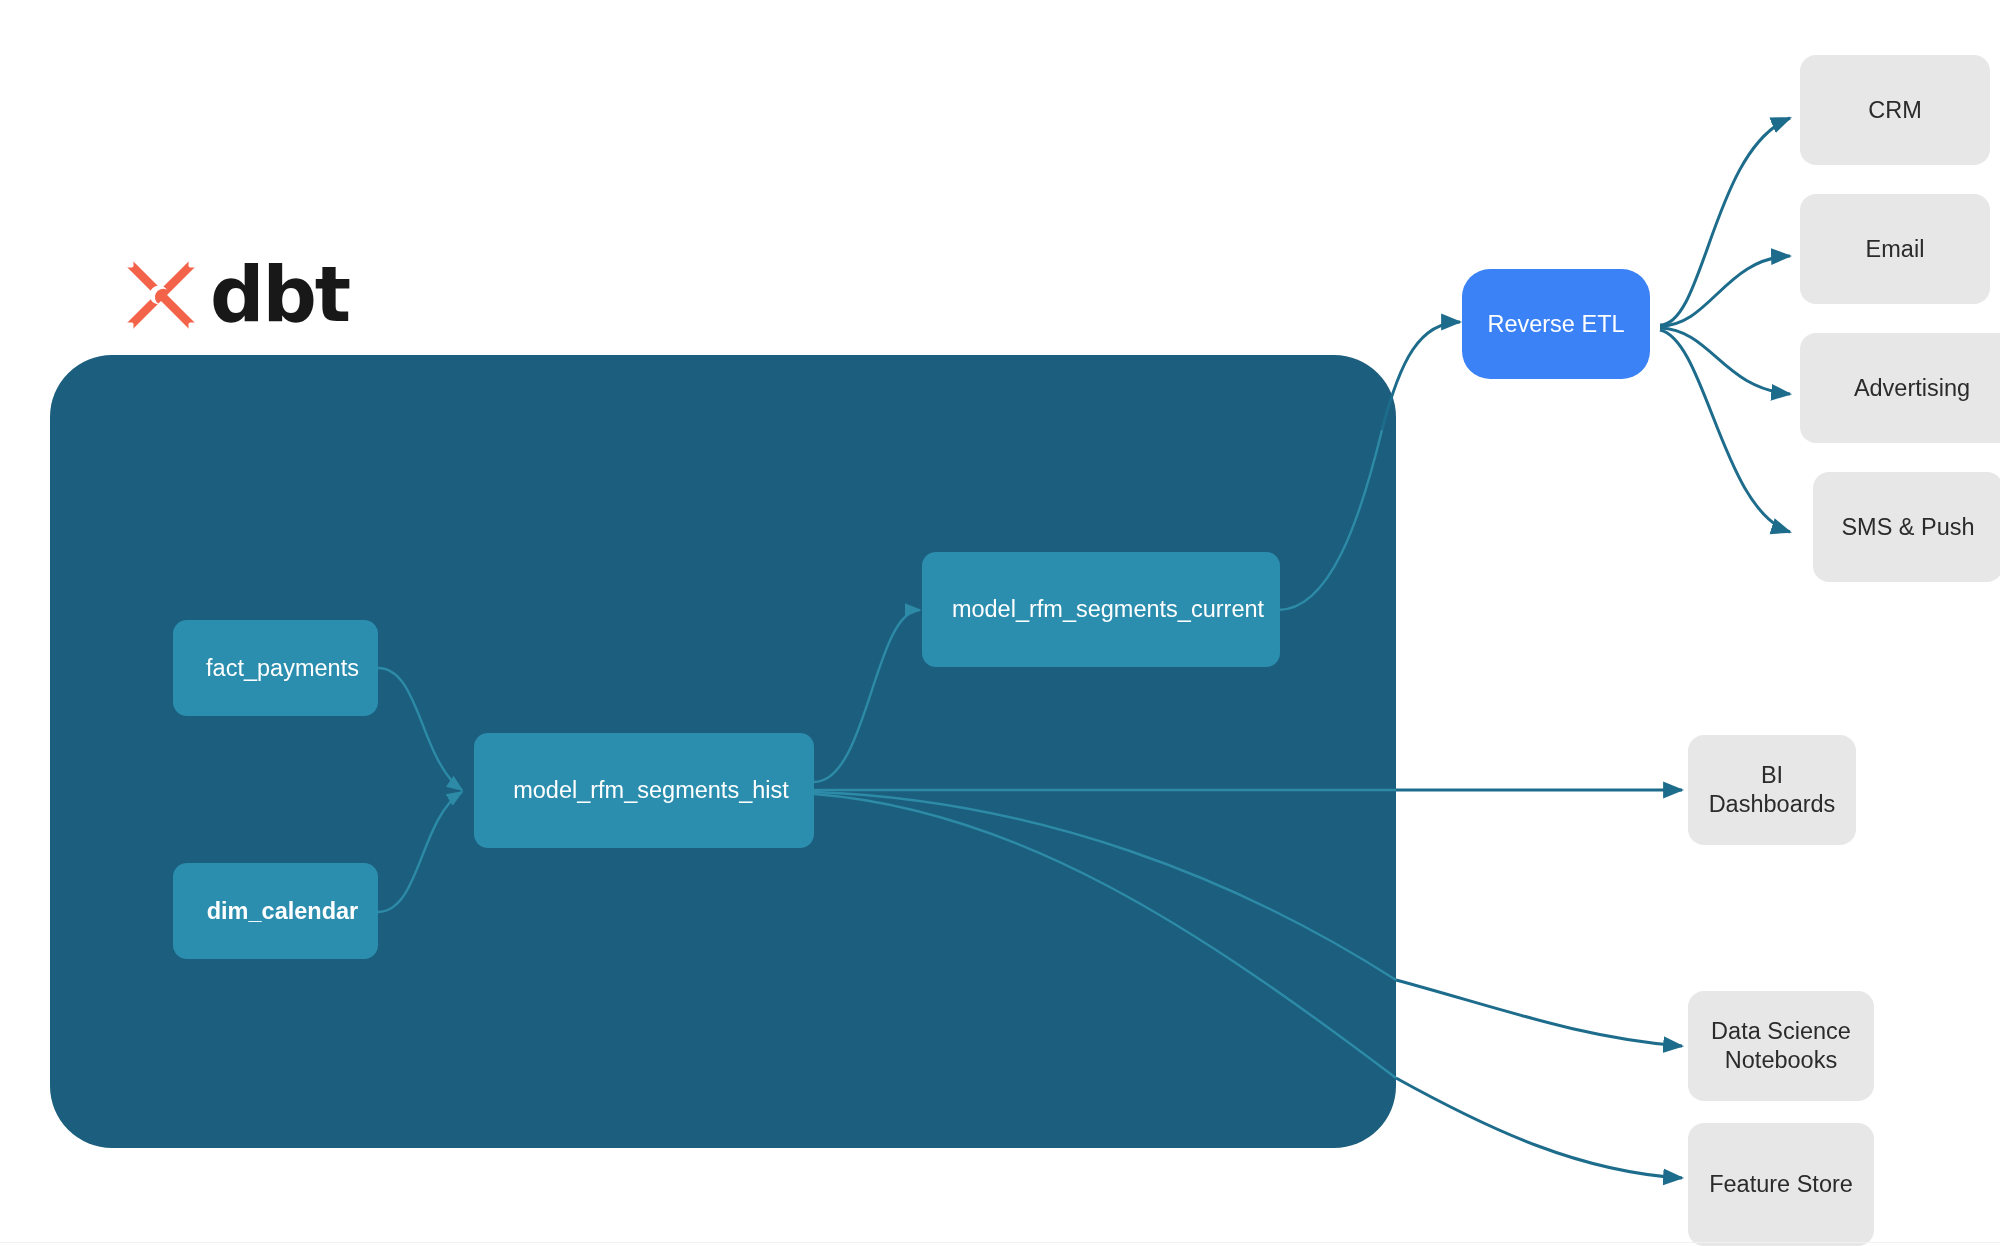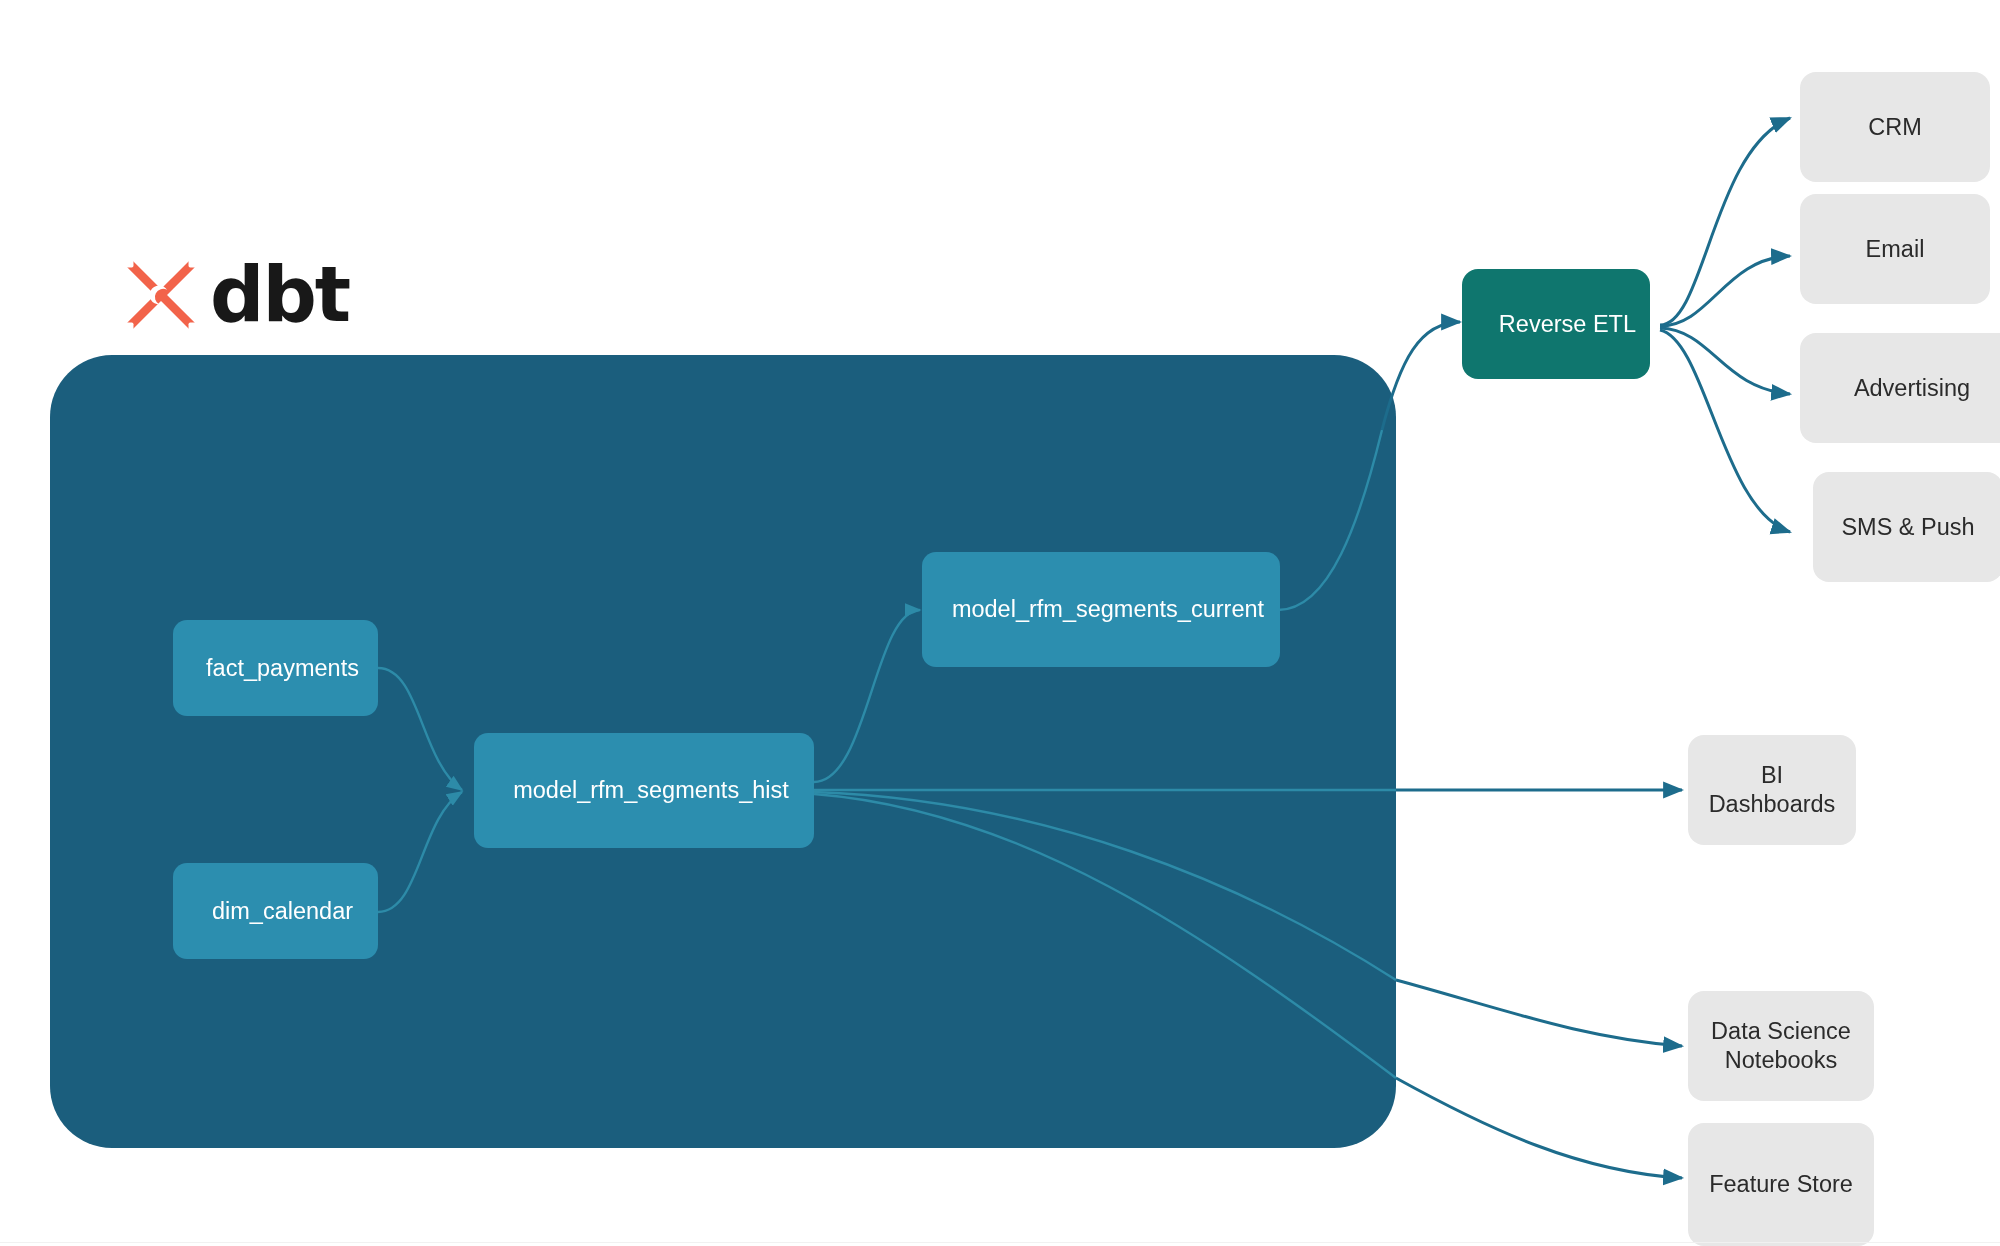--- a/index.html
+++ b/index.html
@@ -60,25 +60,24 @@
     white-space: pre-line;
   }
 
   .node-model {
     background: #2c8eaf;
     color: #ffffff;
     font-size: 23.5px;
     padding-left: 28px;
   }
   .node-green {
-    background: #0f766e;
+    background: #3b82f6;
     color: #ffffff;
     font-size: 23.5px;
-    border-radius: 16px;
-    justify-content: flex-end;
+    border-radius: 28px;
   }
   .node-gray {
     background: #e7e7e7;
     color: #2b2b2b;
     font-size: 23.5px;
     border-radius: 16px;
   }
 
   .bottom-rule {
     position: absolute;
@@ -148,37 +147,37 @@
     <rect x="82" y="82" width="11" height="11" rx="2" fill="#ffffff"></rect>
     <path d="M57 44 a11 11 0 1 0 -9 17 a9 9 0 1 1 9 -17 Z" fill="#ffffff"></path>
   </svg>
   <span class="dbt-word">dbt</span>
 </div>
 
 <div class="node node-model" style="left:173px; top:620px; width:205px; height:96px;">
   <span class="node-label">fact_payments</span>
 </div>
 
-<div class="node node-model" style="left:173px; top:863px; width:205px; height:96px;">
+<div class="node node-model" style="left:173px; top:863px; width:205px; height:96px;font-weight:bold;">
   <span class="node-label">dim_calendar</span>
 </div>
 
 <div class="node node-model" style="left:474px; top:733px; width:340px; height:115px;">
   <span class="node-label">model_rfm_segments_hist</span>
 </div>
 
 <div class="node node-model" style="left:922px; top:552px; width:358px; height:115px;">
   <span class="node-label">model_rfm_segments_current</span>
 </div>
 
 <div class="node node-green" style="left:1462px; top:269px; width:188px; height:110px;">
   <span class="node-label">Reverse ETL</span>
 </div>
 
-<div class="node node-gray" style="left:1800px; top:55px; width:190px; height:110px;margin-top:17px;">
+<div class="node node-gray" style="left:1800px; top:55px; width:190px; height:110px;">
   <span class="node-label">CRM</span>
 </div>
 
 <div class="node node-gray" style="left:1800px; top:194px; width:190px; height:110px;">
   <span class="node-label">Email</span>
 </div>
 
 <div class="node node-gray" style="left:1800px; top:333px; width:224px; height:110px;">
   <span class="node-label">Advertising</span>
 </div>

